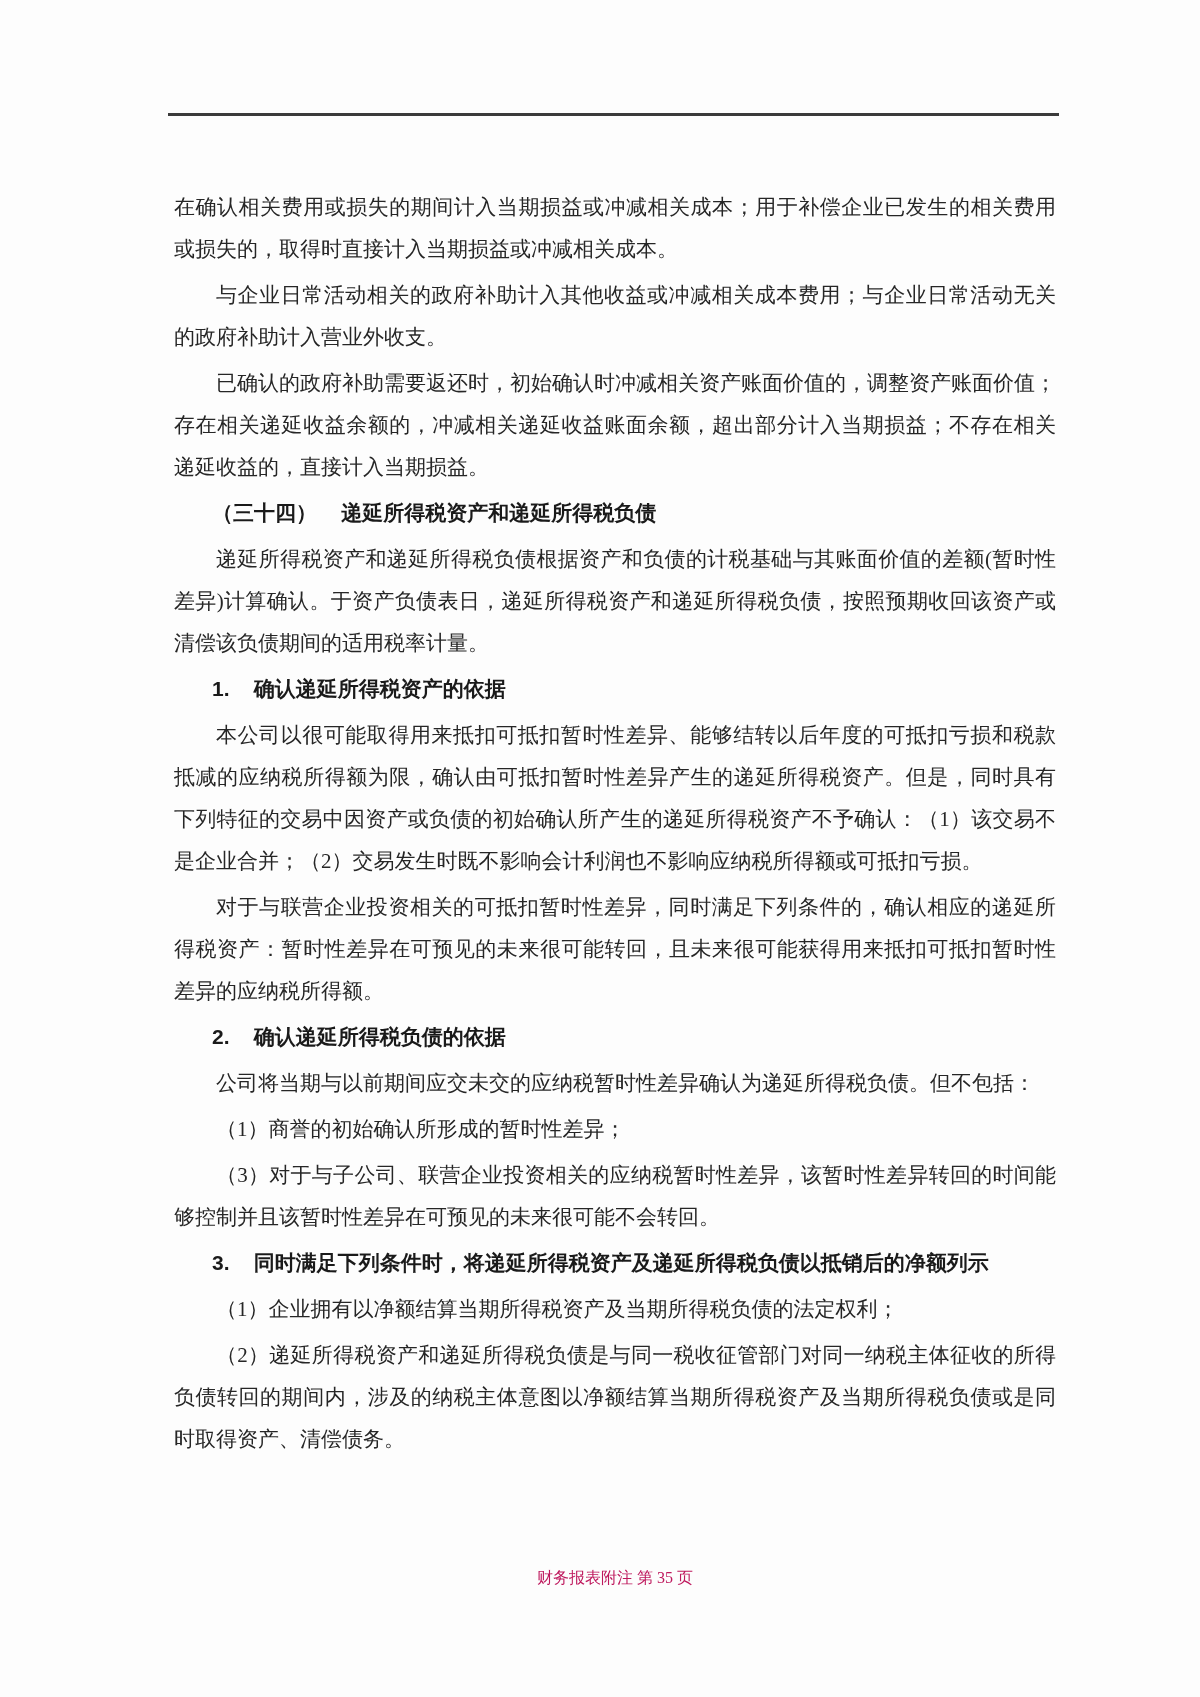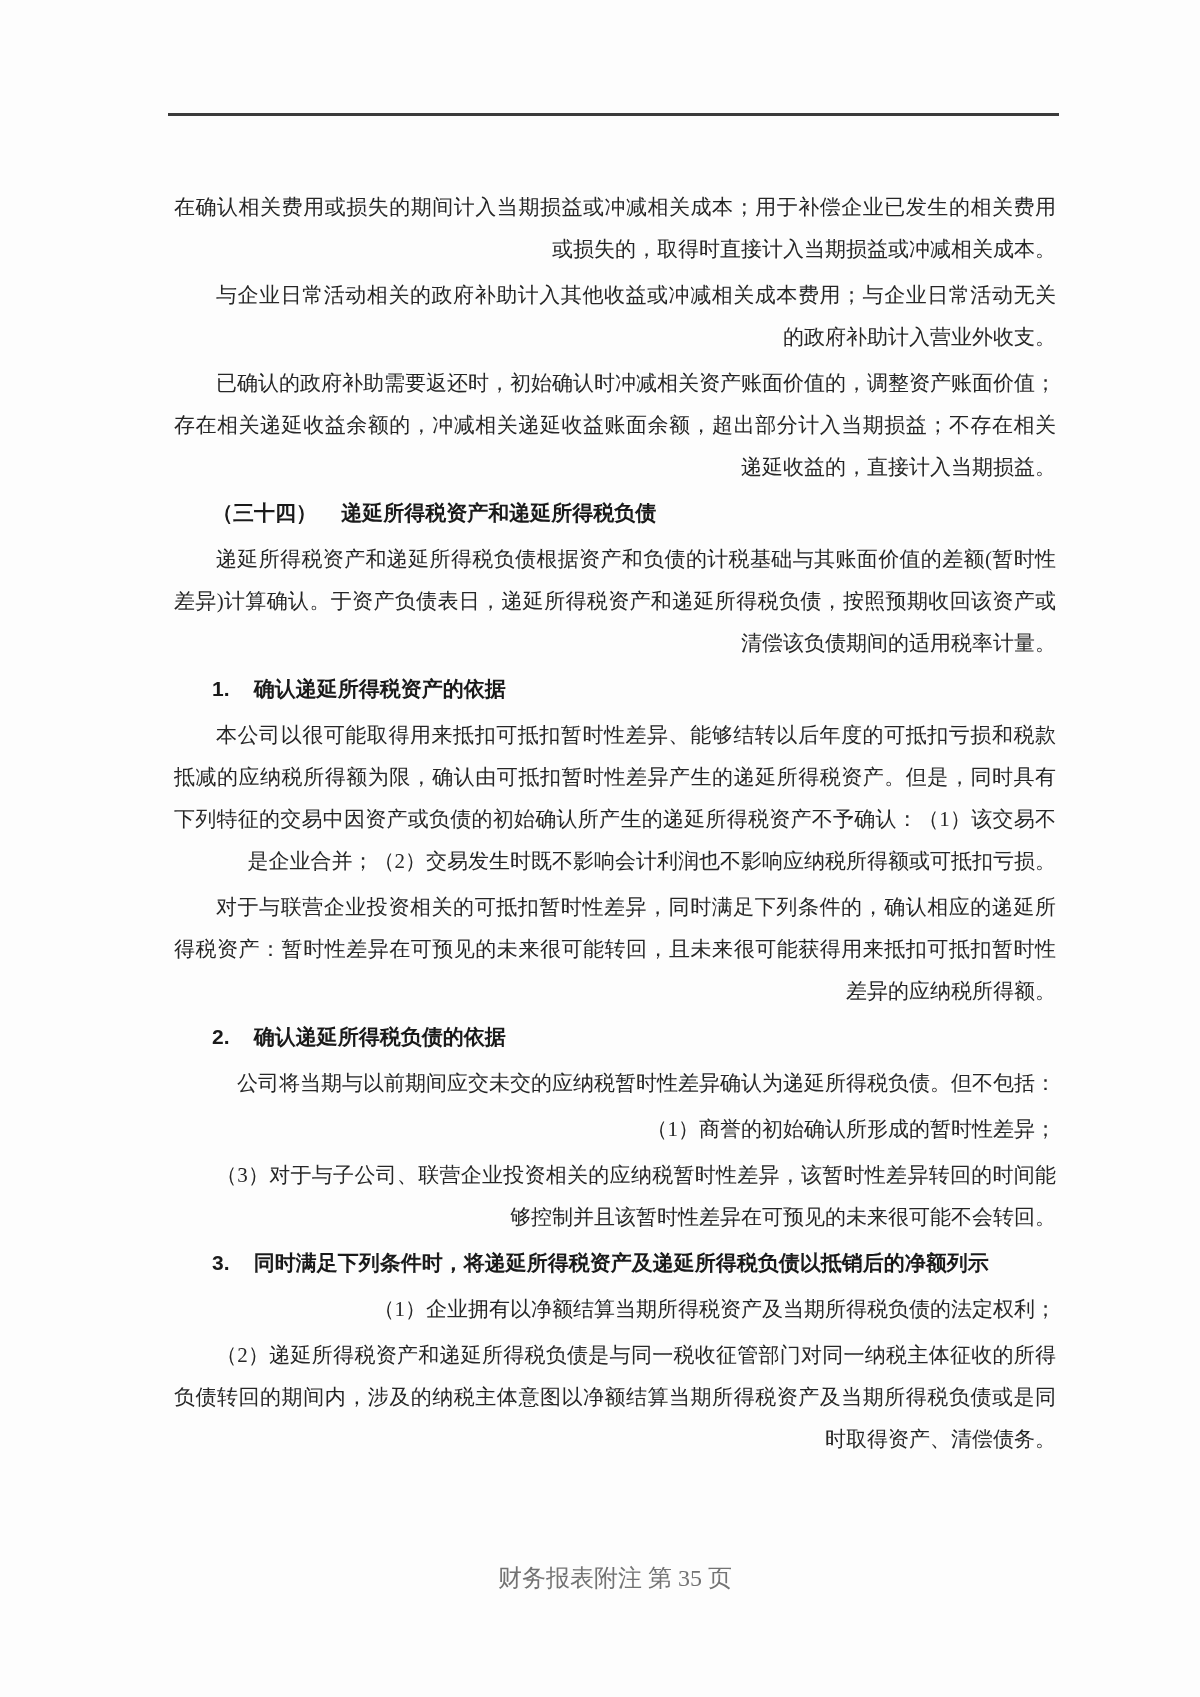--- a/index.html
+++ b/index.html
@@ -31,21 +31,21 @@
     top: 182px;
     width: 890px;
     font-size: 21px;
   }
   .para { margin: 4px; padding: 0; }
   .line {
     height: 42px;
     line-height: 42px;
     overflow: hidden;
     white-space: nowrap;
-    text-align: right;
+    text-align: left;
   }
   .line.fill {
     white-space: normal;
     text-align: justify;
     text-align-last: justify;
     text-justify: inter-character;
   }
   .line.indent { text-indent: 2em; }
   .heading {
     height: 42px;
@@ -59,22 +59,22 @@
   }
   .heading .h-label { margin-right: 1.15em; text-align: center; }
   .page-footer {
     position: absolute;
     left: 170px;
     top: 1562px;
     width: 890px;
     height: 32px;
     line-height: 32px;
     text-align: center;
-    font-size: 24px;
-    color: #737373;
+    font-size: 16px;
+    color: #be185d;
   }
 </style>
 </head>
 <body>
 
 <div class="page">
   <div class="header-rule"></div>
   <div class="doc">
       <div class="para">
         <div class="line fill">在确认相关费用或损失的期间计入当期损益或冲减相关成本；用于补偿企业已发生的相关费用</div>

